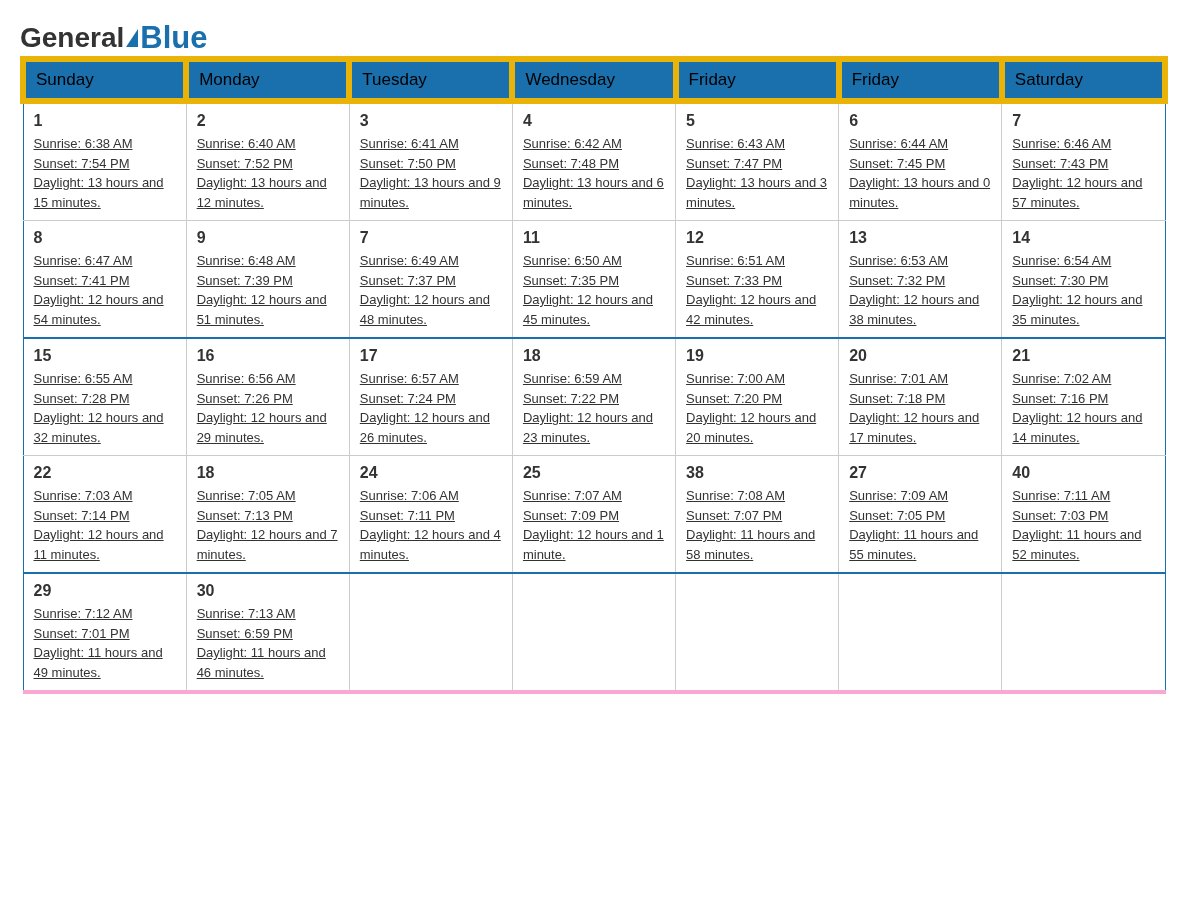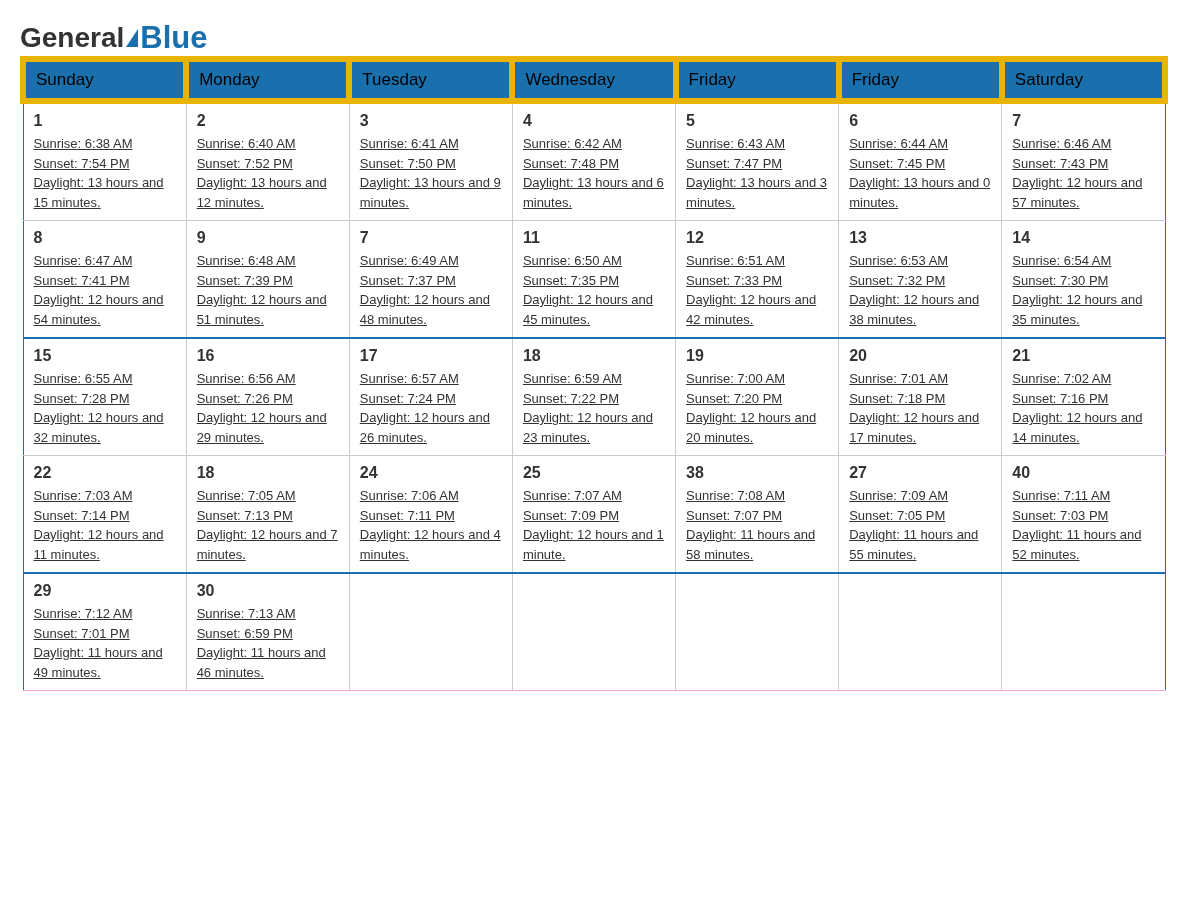--- a/index.html
+++ b/index.html
@@ -88,21 +88,21 @@
       font-size: 13px;
       line-height: 1.5;
       color: #333;
       text-decoration: underline;
     }
     .empty-cell {
       background: #fff;
     }
     .calendar tr td:first-child { border-left: 1px solid #1a6fad; }
     .calendar tr td:last-child { border-right: 1px solid #1a6fad; }
-    .calendar tr:last-child td { border-bottom: 1px solid #f9a8d4; margin-left: 48px; }
+    .calendar tr:last-child td { border-bottom: 4px solid #f9a8d4; margin-left: 48px; }
     .calendar tbody tr:nth-child(odd) td { border-top: 2px solid #1a6fad; }
     .calendar tbody tr:nth-child(even) td { border-top: 1px solid #ccc; }
   </style>
 </head>
 <body>
 
 <div class="header">
   <div class="logo">
     <div class="logo-text">
       <span class="logo-general">General</span>

